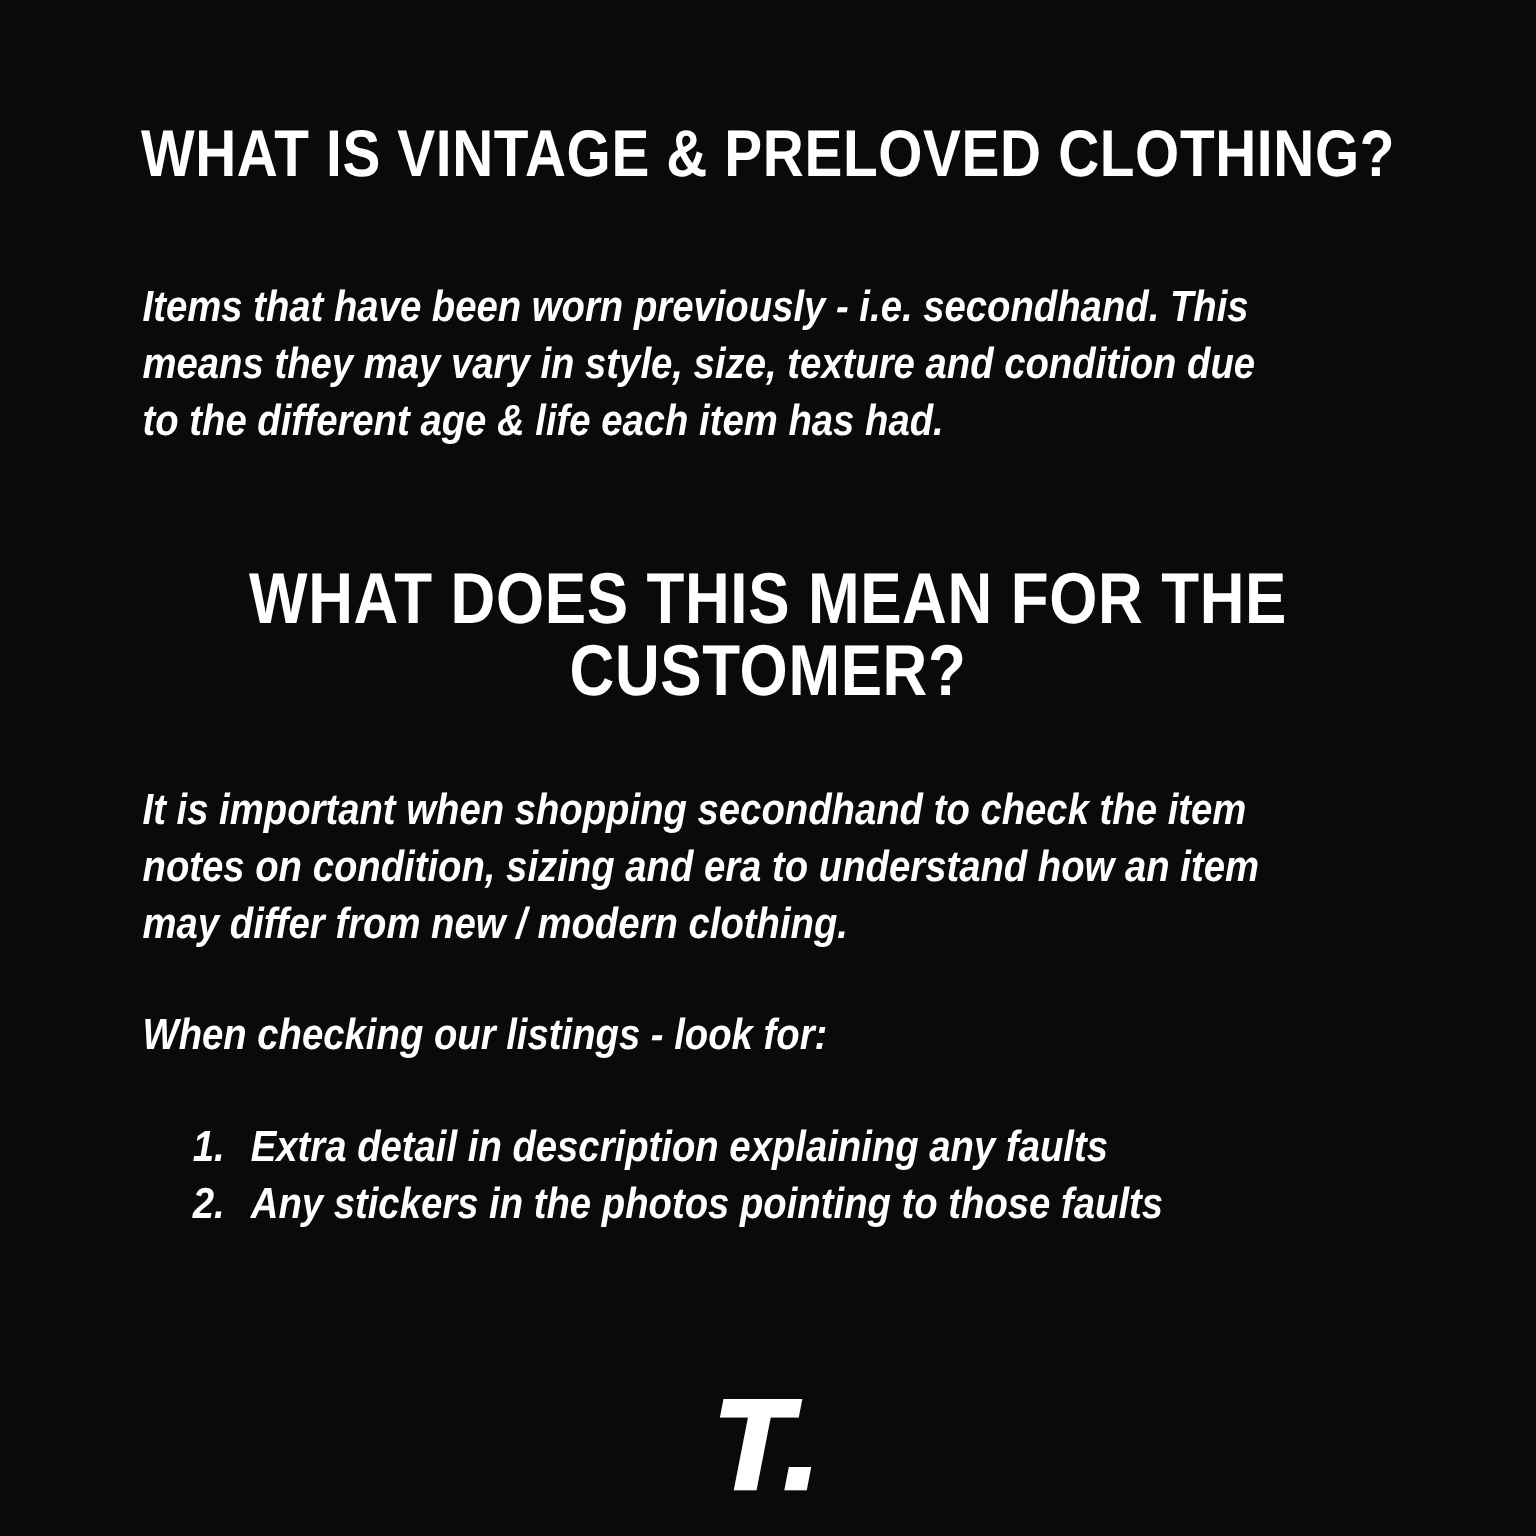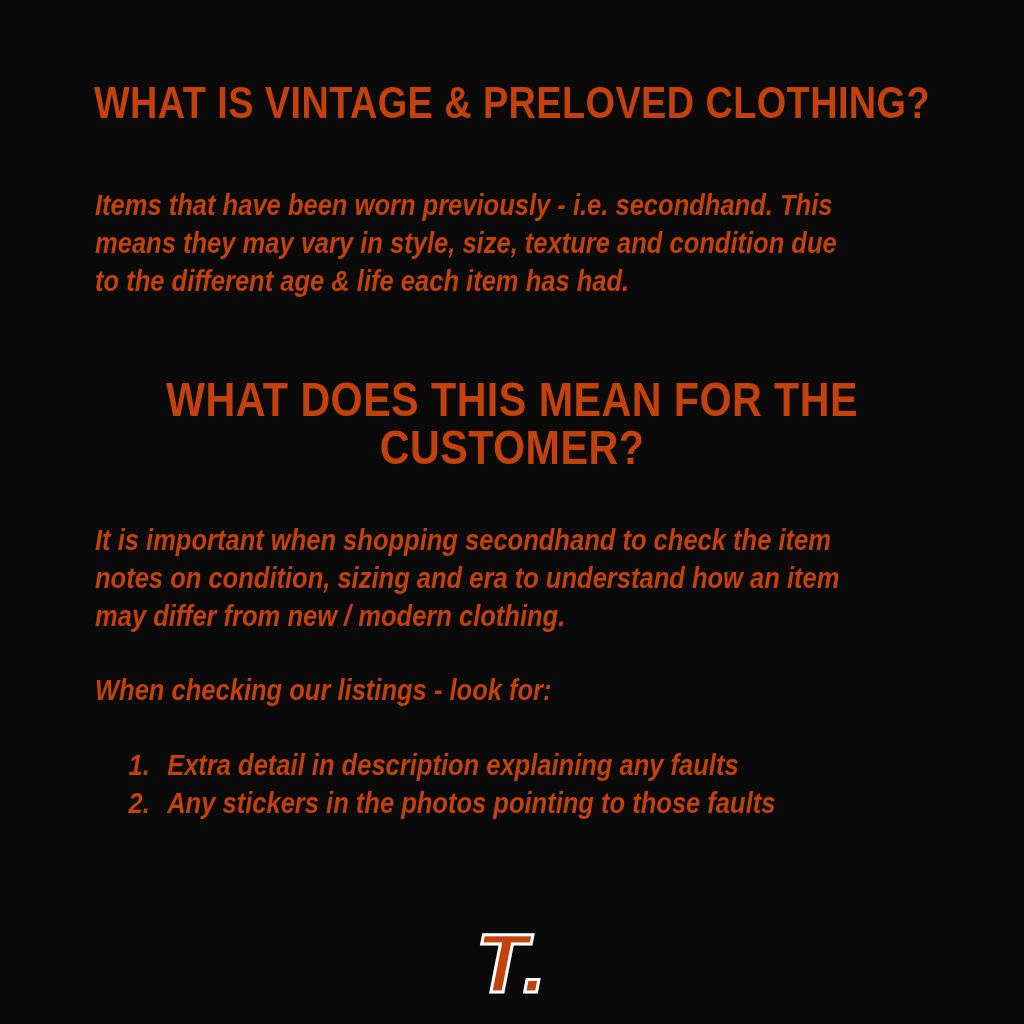--- a/index.html
+++ b/index.html
@@ -78,21 +78,21 @@
     font-style: italic;
     font-size: 84px;
     line-height: 84px;
     -webkit-text-stroke: 3px #ffffff;
     letter-spacing: 2px;
   }
 </style>
 </head>
 <body>
 
-<div class="canvas" style="background: rgb(10, 10, 10); color: #c2410c;">
+<div class="canvas" style="background: rgb(10, 10, 10); color: #ffffff;">
 
   <h1 class="title">WHAT IS VINTAGE &amp; PRELOVED CLOTHING?</h1>
 
   <div class="para p1">
     <div class="line">Items that have been worn previously - i.e. secondhand. This</div>
     <div class="line">means they may vary in style, size, texture and condition due</div>
     <div class="line">to the different age &amp; life each item has had.</div>
   </div>
 
   <h2 class="heading2">

